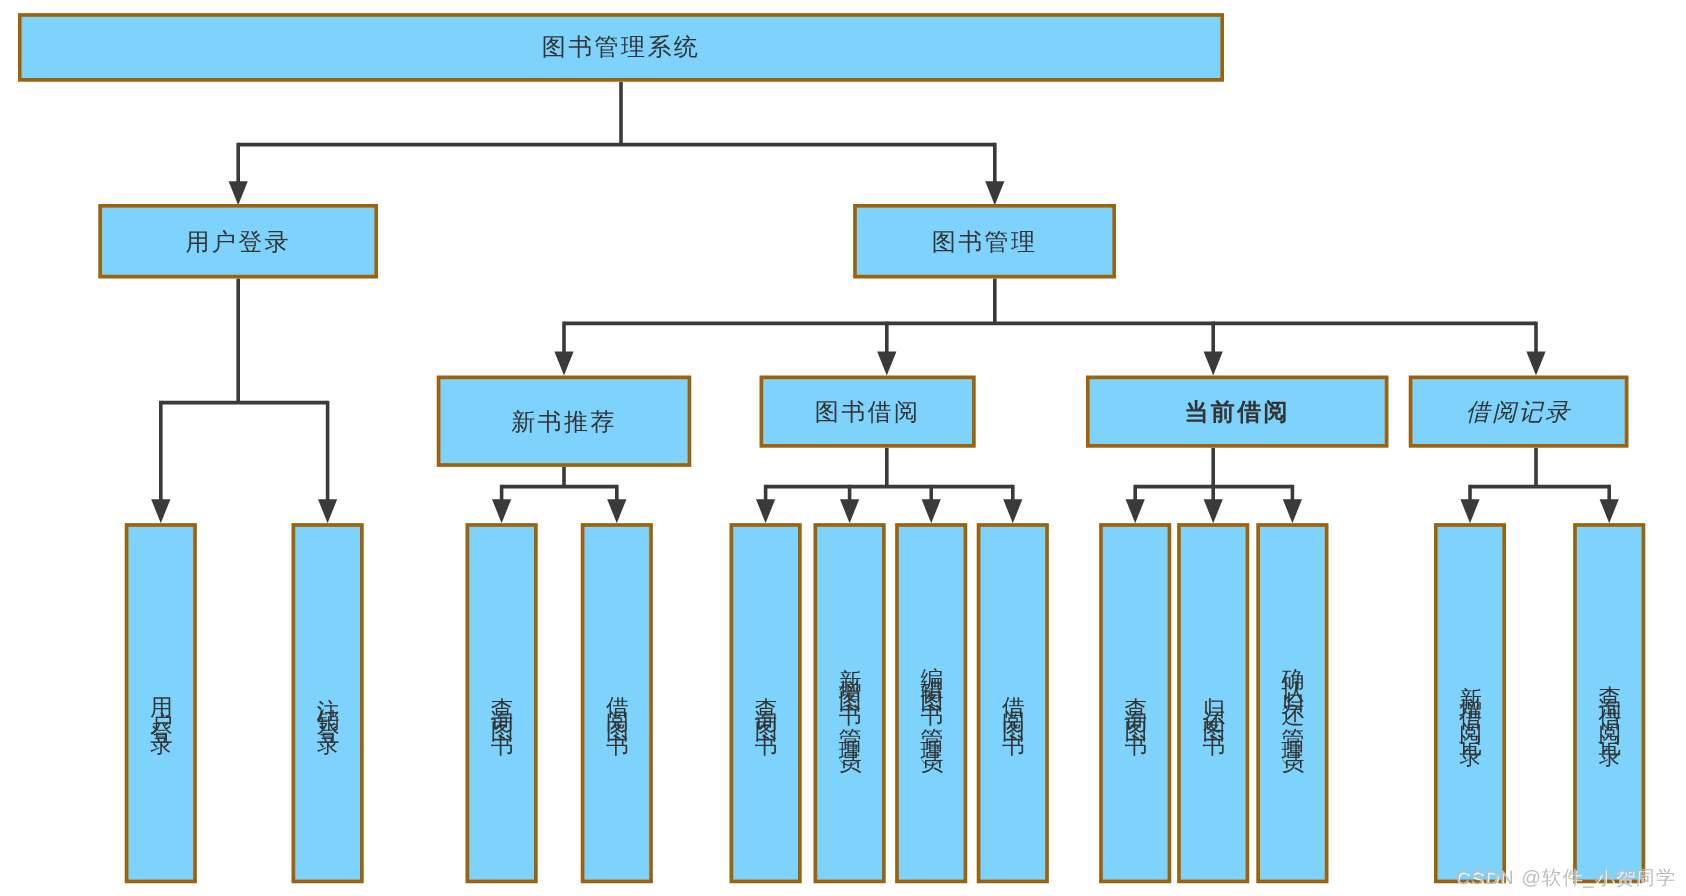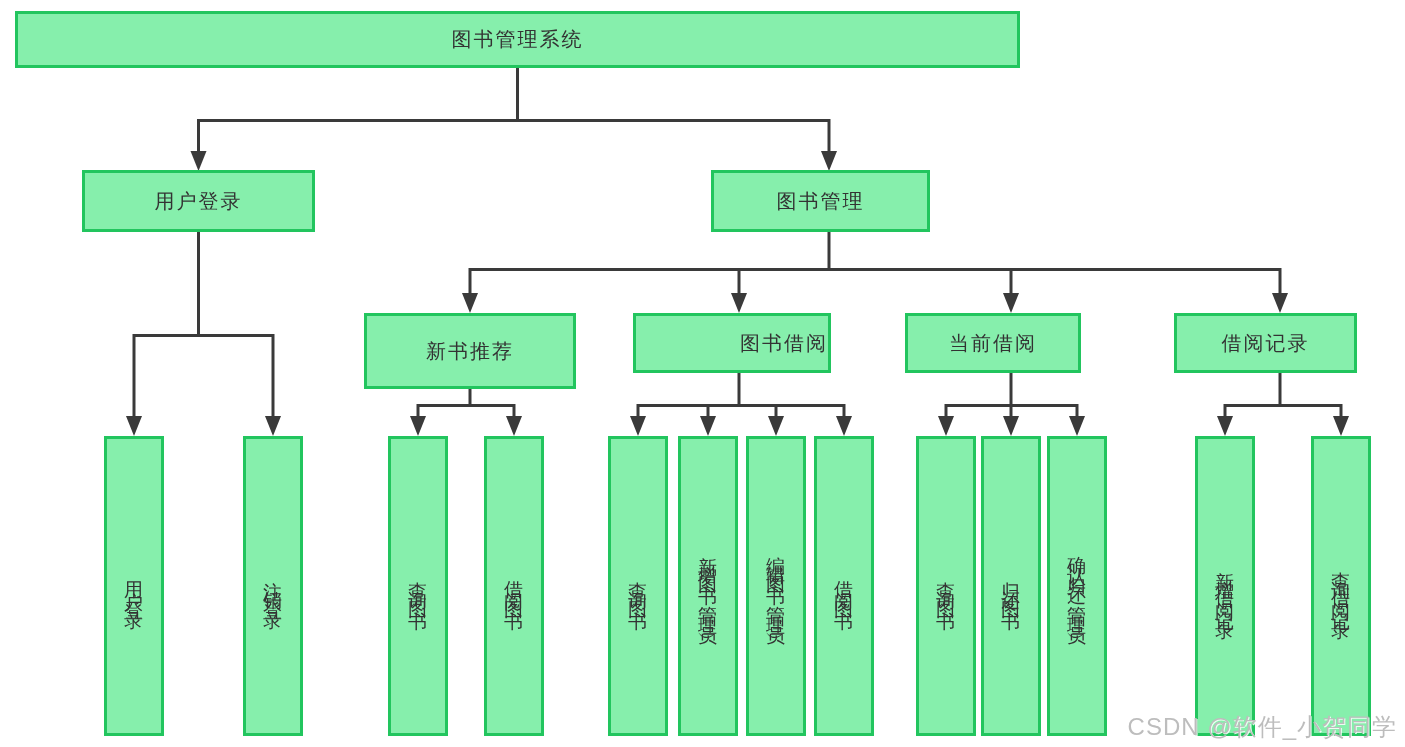--- a/index.html
+++ b/index.html
@@ -8,22 +8,22 @@
     background: #ffffff;
     position: relative;
     overflow: hidden;
     font-family: "Liberation Sans", "DejaVu Sans", sans-serif;
     color: #333333;
   }
   .stage { position: absolute; inset: 0; width: 1405px; height: 747px; }
   .box {
     position: absolute;
     box-sizing: border-box;
-    border: 3px solid #22c55e;
-    background: #86efac;
+    border: 3px solid #a16207;
+    background: #7dd3fc;
     display: flex;
     align-items: center;
     justify-content: center;
     font-size: 20px;
     letter-spacing: 2px;
     color: #333333;
     z-index: 2;
   }
   .leaf {
     top: 436px; height: 300px; width: 60px;
@@ -34,21 +34,21 @@
     text-orientation: mixed;
     font-size: 19px;
     letter-spacing: 10px;
     line-height: 1;
     white-space: nowrap;
   }
   .connectors { position: absolute; left: 0; top: 0; z-index: 1; }
   .watermark {
     position: absolute;
     right: 8px; bottom: 4px;
-    font-size: 24px;
+    font-size: 16px;
     color: #bdbdbd;
     letter-spacing: 1px;
     z-index: 6;
     text-shadow: 1px 1px 0 rgba(255,255,255,0.85);
   }
 </style>
 </head>
 <body>
 
 <div class="stage">
@@ -129,27 +129,27 @@
   <div class="box" style="left:82px; top:170px; width:233px; height:62px;">
     <span>用户登录</span>
   </div>
   <div class="box" style="left:711px; top:170px; width:219px; height:62px;">
     <span>图书管理</span>
   </div>
 
   <div class="box" style="left:364px; top:313px; width:212px; height:76px;">
     <span>新书推荐</span>
   </div>
-  <div class="box" style="left:633px; top:313px; width:198px; height:60px;justify-content:flex-end;">
+  <div class="box" style="left:633px; top:313px; width:180px; height:60px;">
     <span>图书借阅</span>
   </div>
-  <div class="box" style="left:905px; top:313px; width:176px; height:60px;">
+  <div class="box" style="left:905px; top:313px; width:252px; height:60px;font-weight:bold;">
     <span>当前借阅</span>
   </div>
-  <div class="box" style="left:1174px; top:313px; width:183px; height:60px;">
+  <div class="box" style="left:1174px; top:313px; width:183px; height:60px;font-style:italic;">
     <span>借阅记录</span>
   </div>
 
   <div class="box leaf" style="left:104px;">
     <span class="vtext">用户登录</span>
   </div>
   <div class="box leaf" style="left:243px;">
     <span class="vtext">注销登录</span>
   </div>
 

